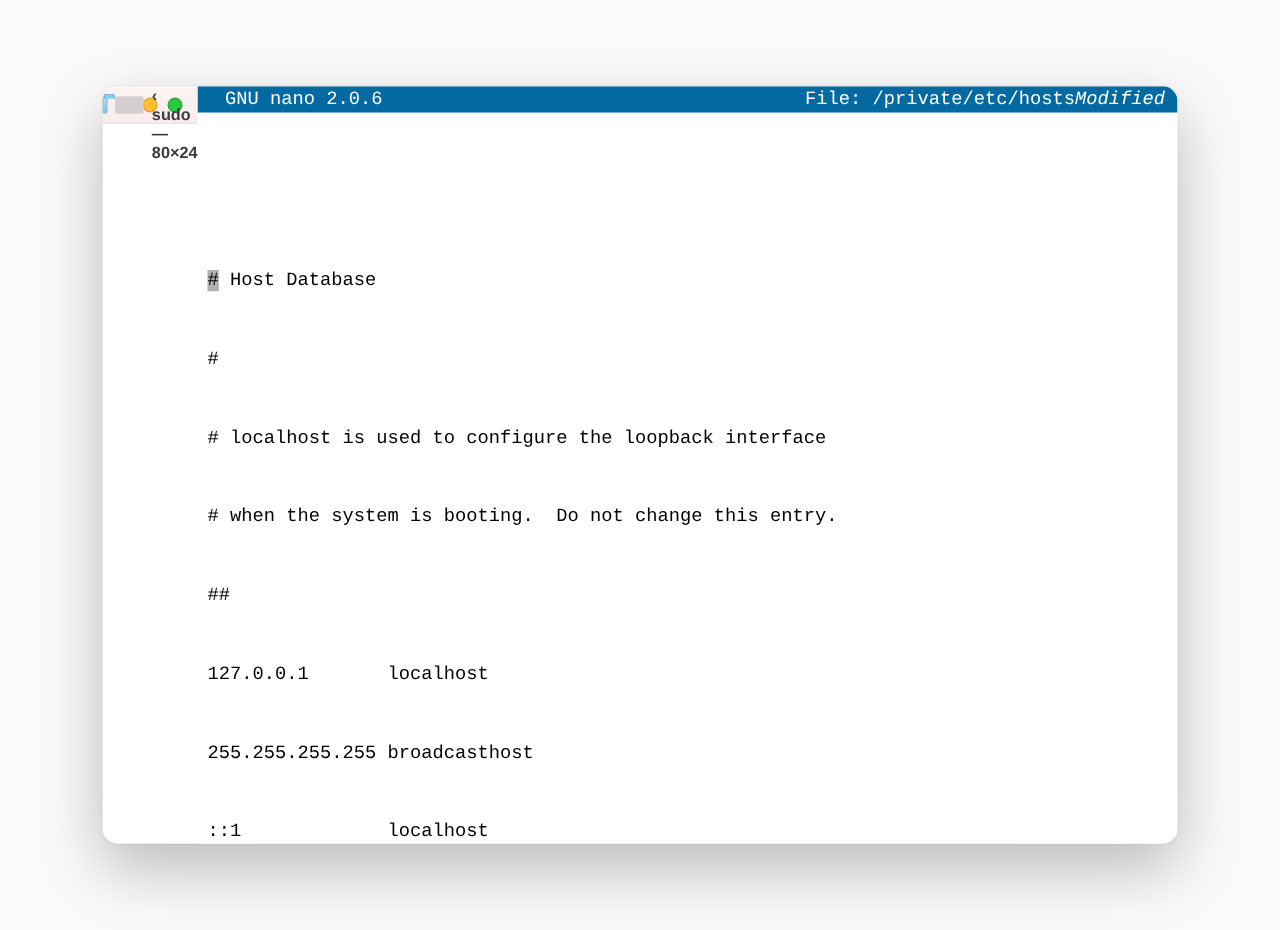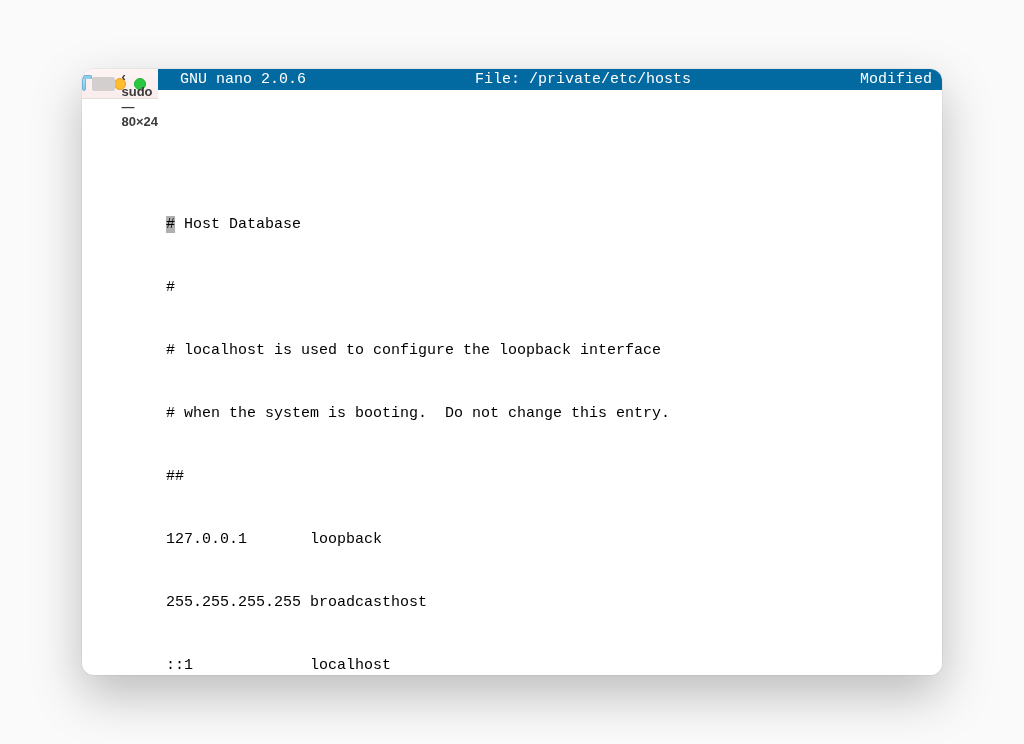--- a/index.html
+++ b/index.html
@@ -93,22 +93,22 @@
     .headerbar {
       background: #0369a1;
       color: #ffffff;
       display: flex;
       padding: 0 8px;
       height: 21px;
       align-items: center;
       white-space: pre;
     }
     .header-left { flex: 0 0 auto; padding-left: 14px; }
-    .header-center { flex: 1; text-align: center; }
-    .header-right { flex: 0 0 auto; padding-right: 2px; }
+    .header-center { flex: 1; text-align: right; }
+    .header-right { flex: 0 0 auto; padding-right: 2px; font-style: italic; }
     .editor {
       flex: 1;
       padding: 19px 8px 0 8px;
       color: #000;
       white-space: pre;
       overflow: hidden;
     }
     .editor .spacer { height: 21px; }
     .cursor-char {
       background: #b0b0b0;
@@ -139,19 +139,19 @@
       <span class="header-right">Modified</span>
     </div>
 
     <div class="editor">
       <div class="spacer"></div>
       <div><span class="cursor-char">#</span><span> Host Database</span></div>
       <div>#</div>
       <div># localhost is used to configure the loopback interface</div>
       <div># when the system is booting.  Do not change this entry.</div>
       <div>##</div>
-      <div>127.0.0.1       loopback</div>
+      <div>127.0.0.1       localhost</div>
       <div>255.255.255.255 broadcasthost</div>
       <div>::1             localhost</div>
     </div>
 
   </div>
 </div>
 
 </body></html>

